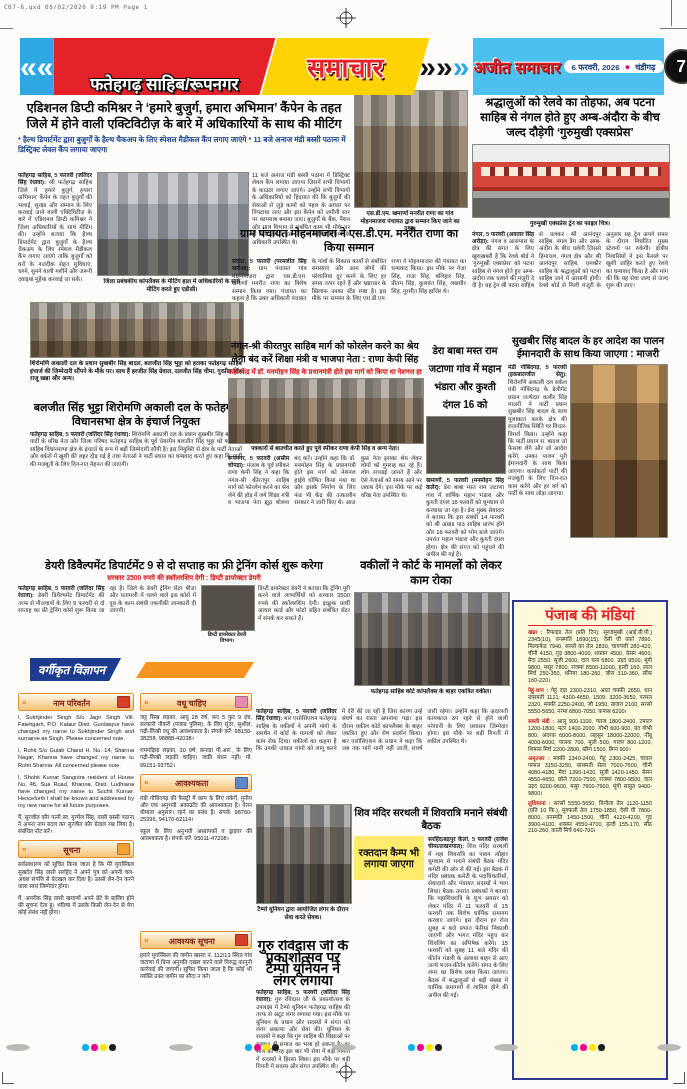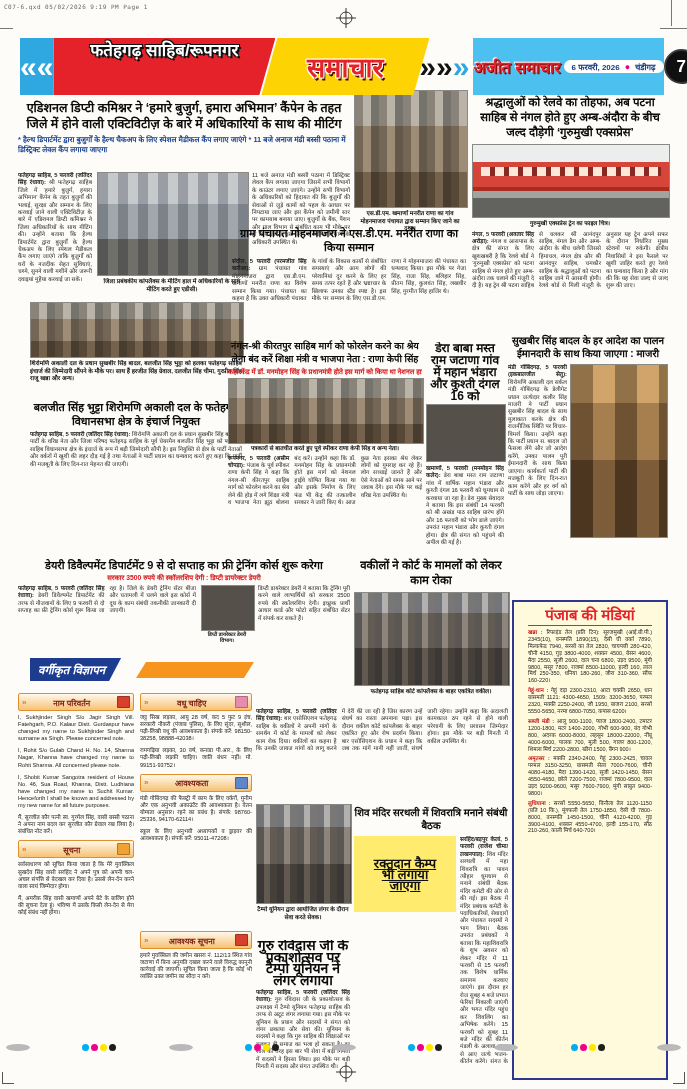--- a/index.html
+++ b/index.html
@@ -13,21 +13,21 @@
   .corner.r{border-left:none;border-right:1px solid #555;}
   .marksrow{display:flex;justify-content:space-between;align-items:center;width:675px;left:6px;top:1044px;}
   .ell{width:24px;height:7px;border-radius:50%;background:#b9b9b9;}
   .dots{display:flex;gap:2px;}
   .dot{width:7px;height:7px;border-radius:50%;}
   .d-c{background:#00aeef}.d-m{background:#ec008c}.d-y{background:#ffe600}.d-k{background:#1d1d1b}
   
   .masthead{display:flex;align-items:stretch;height:57px;}
   .mh-blue{width:36px;background:#2fa8e1;color:#fff;display:flex;align-items:center;justify-content:center;
            font-size:30px;font-weight:bold;line-height:1;}
-  .mh-red{flex:0 0 222px;background:#e5222a;display:flex;align-items:flex-start;justify-content:center;
+  .mh-red{flex:0 0 222px;background:#e5222a;display:flex;align-items:flex-end;justify-content:center;
           clip-path:polygon(0 0,100% 0,calc(100% - 16px) 100%,0 100%);margin-right:-14px;z-index:2;}
   .mh-red span{color:#fff;font-weight:bold;font-size:17px;white-space:nowrap;
           text-shadow:1px 1px 0 #111,-1px -1px 0 #111,1px -1px 0 #111,-1px 1px 0 #111,2px 2px 0 #111;}
   .mh-yellow{flex:0 0 168px;background:#fdd303;display:flex;align-items:center;justify-content:center;
           clip-path:polygon(16px 0,100% 0,calc(100% - 16px) 100%,0 100%);margin-right:-14px;z-index:1;}
   .mh-yellow span{color:#e5222a;font-weight:bold;font-size:27px;
           text-shadow:1px 1px 0 #fff,-1px -1px 0 #fff,1px -1px 0 #fff,-1px 1px 0 #fff,2px 3px 0 #4a0a0a;}
   .mh-arrows{flex:0 0 58px;background:#fdfcf8;display:flex;align-items:center;justify-content:center;
           font-size:30px;font-weight:bold;color:#141414;line-height:1;}
   .mh-arrows .bluearr{color:#2fa8e1;}
@@ -40,21 +40,21 @@
   .mh-seven{width:40px;background:#fdfcf8;display:flex;align-items:center;justify-content:center;}
   .circle7{width:31px;height:31px;border-radius:50%;background:#101010;color:#fff;font-size:17px;font-weight:bold;
           display:flex;align-items:center;justify-content:center;border:2px solid #3a3a3a;}
   
   .hl{font-weight:bold;color:#0b0b0b;text-align:center;margin:0;overflow:hidden;}
   .hl1{font-size:12.5px;line-height:16px;}
   .hl2{font-size:11.5px;line-height:15px;}
   .hl3{font-size:11px;line-height:14px;}
   .hl4{font-size:9.5px;line-height:12.5px;}
   .hl5{font-size:10px;line-height:13px;}
-  .hl6{font-size:12px;line-height:12px;}
+  .hl6{font-size:10px;line-height:18px;}
   .sub-blue{color:#16418f;font-weight:bold;font-size:7.4px;line-height:10.4px;text-align:left;overflow:hidden;}
   .sub-red{color:#d6191f;font-weight:bold;font-size:6.8px;line-height:9px;text-align:center;overflow:hidden;white-space:nowrap;}
   .body{font-size:5.8px;line-height:7.4px;text-align:justify;color:#1b1b1b;margin:0;overflow:hidden;}
   .cols3{column-count:3;column-gap:5px;}
   .cols2{column-count:2;column-gap:5px;}
   .dl{font-weight:bold;}
   .cap{font-size:6px;font-weight:bold;line-height:7.6px;text-align:center;color:#111;overflow:hidden;}
   .ph{border:1px solid #8a8a84;position:relative;overflow:hidden;}
   .ph-meeting{background-image:repeating-linear-gradient(90deg,rgba(40,45,55,.35) 0 10px,rgba(120,125,130,.18) 10px 20px),linear-gradient(180deg,#d7dadd 0 30%,#aab0b6 30% 65%,#6f6c64 65%);}
   .ph-people{background-image:repeating-linear-gradient(90deg,rgba(40,30,20,.45) 0 8px,rgba(95,75,55,.25) 8px 16px,rgba(20,15,10,.5) 16px 24px),linear-gradient(180deg,#d9d6cf 0 30%,#b3a28c 30% 70%,#7d6a55 70%);}
@@ -79,21 +79,21 @@
   .ad{font-size:5.6px;line-height:7.1px;text-align:justify;color:#222;margin:0 0 5px 0;}
   .ad-en{font-family:"Liberation Sans",sans-serif;}
   
   .mandi{border:2px solid #2b3990;background:#fffadb;padding:4px 14px;}
   .mandi-title{color:#e5222a;font-weight:bold;font-size:15px;text-align:center;line-height:17px;
       border-bottom:1.5px solid #e5222a;margin-bottom:3px;padding-bottom:2px;}
   .mandi-p{font-size:5.5px;line-height:6.9px;text-align:justify;color:#222;margin:0 0 3px 0;}
   .mandi-market{color:#c01318;font-weight:bold;}
   
   .inset{float:left;width:66px;height:40px;background:#ffec6e;display:flex;align-items:center;justify-content:center;
-      font-size:13px;font-weight:bold;color:#111;text-align:center;line-height:11px;margin:0 4px 2px 0;padding:18px;text-decoration:underline;}
+      font-size:10px;font-weight:bold;color:#111;text-align:center;line-height:11px;margin:0 4px 2px 0;padding:2px;}
 </style>
 </head>
 <body>
 
 <div class="page">
 
   <div class="abs prepress" style="left:4px;top:3px;">C07-6.qxd  05/02/2026  9:19 PM  Page 1</div>
   <svg class="abs cross" style="left:336px;top:8px;" viewBox="0 0 20 20">
     <circle cx="10" cy="10" r="6" fill="none" stroke="#333" stroke-width="1"></circle>
     <line x1="10" y1="0" x2="10" y2="20" stroke="#333" stroke-width="1"></line>

